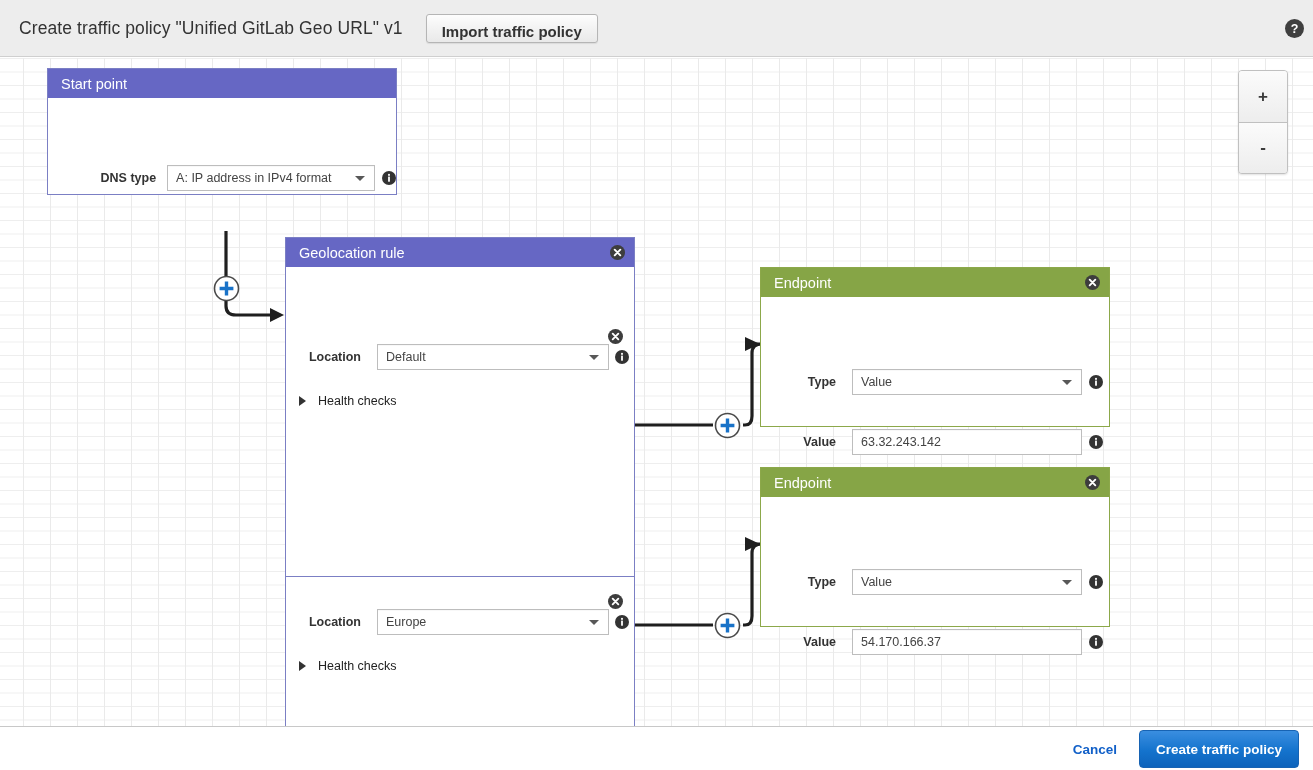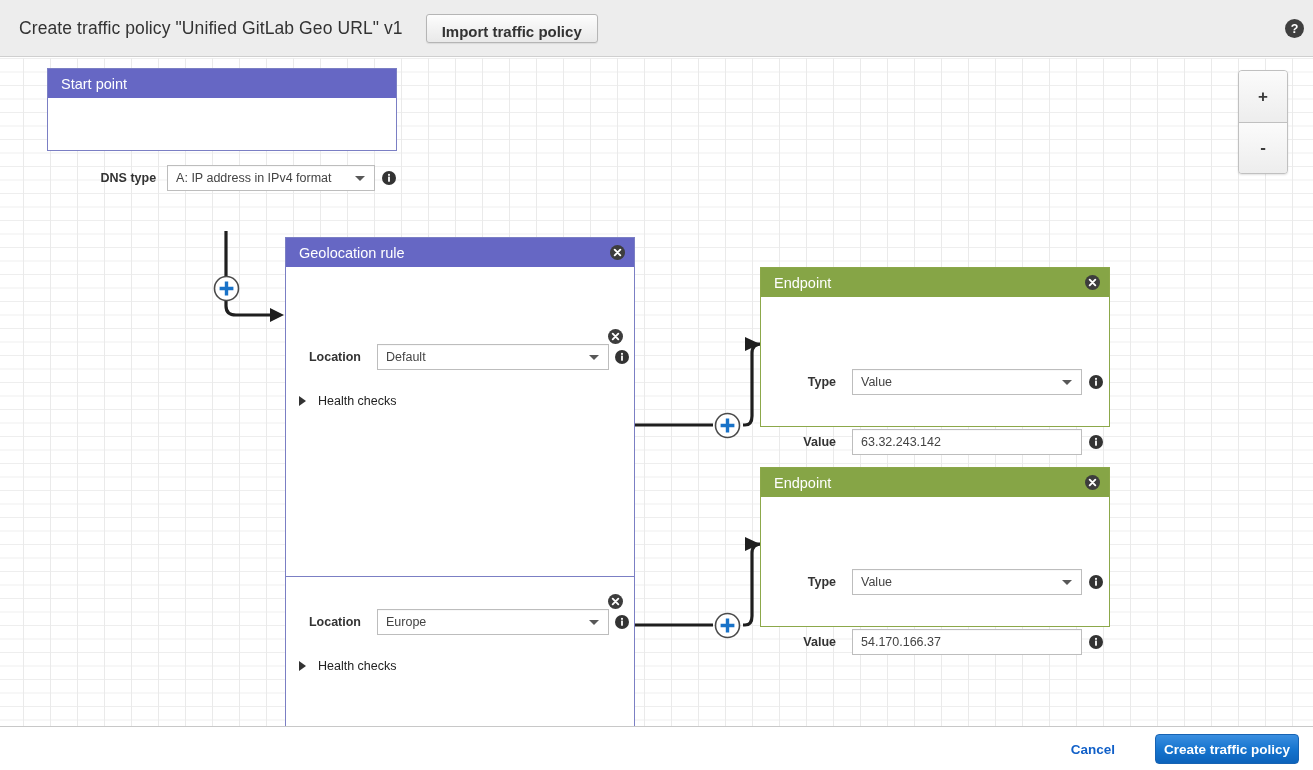--- a/index.html
+++ b/index.html
@@ -203,33 +203,32 @@
     padding-right: 14px;
     gap: 22px;
   }
   .cancel-link {
     font-size: 13.5px;
     font-weight: bold;
     color: #1160c8;
     cursor: pointer;
   }
   .primary-btn {
-    height: 30px;
-    padding: 0 8px;
+    height: 38px;
+    padding: 0 16px;
     border-radius: 4px;
     border: 1px solid #1763b3;
     background: linear-gradient(180deg,#3a8ee0 0%, #1473cd 55%, #0d63bb 100%);
     color: #ffffff;
     font-size: 13.5px;
     font-weight: bold;
     cursor: pointer;
     font-family: "Liberation Sans", sans-serif;
     display: flex;
     align-items: center;
-    margin-left: 18px;
   }
 </style>
 </head>
 <body>
 
 <div class="topbar">
   <span class="page-title">Create traffic policy "Unified GitLab Geo URL" v1</span>
   <button class="import-btn">Import traffic policy</button>
   <span class="help-icon">
     <svg width="19" height="19" viewBox="0 0 19 19">
@@ -271,21 +270,21 @@
     </svg>
   </span>
 
   <span style="position:absolute;left:714px;top:554px;width:27px;height:27px;z-index:8;cursor:pointer;">
     <svg width="27" height="27" viewBox="0 0 27 27">
       <circle cx="13.5" cy="13.5" r="12" fill="#ffffff" stroke="#4a4a4a" stroke-width="1.6"></circle>
       <path d="M13.5 6.6 L13.5 20.4 M6.6 13.5 L20.4 13.5" stroke="#1872c8" stroke-width="3.4" stroke-linecap="butt"></path>
     </svg>
   </span>
 
-  <div class="node" style="left:47px; top:10px; width:350px; height:83px;">
+  <div class="node" style="left:47px; top:10px; width:350px; height:127px;">
     <div class="node-header">
       <span>Start point</span>
     </div>
     <div class="node-body" style="height:75px;">
       <div class="field-row" style="padding-top:22px;">
         <span class="field-label" style="width:115px;">DNS type</span>
         <div class="select-box" style="width:220px;margin-left:11px;">
           <span>A: IP address in IPv4 format</span>
           <span class="caret"></span>
         </div>

